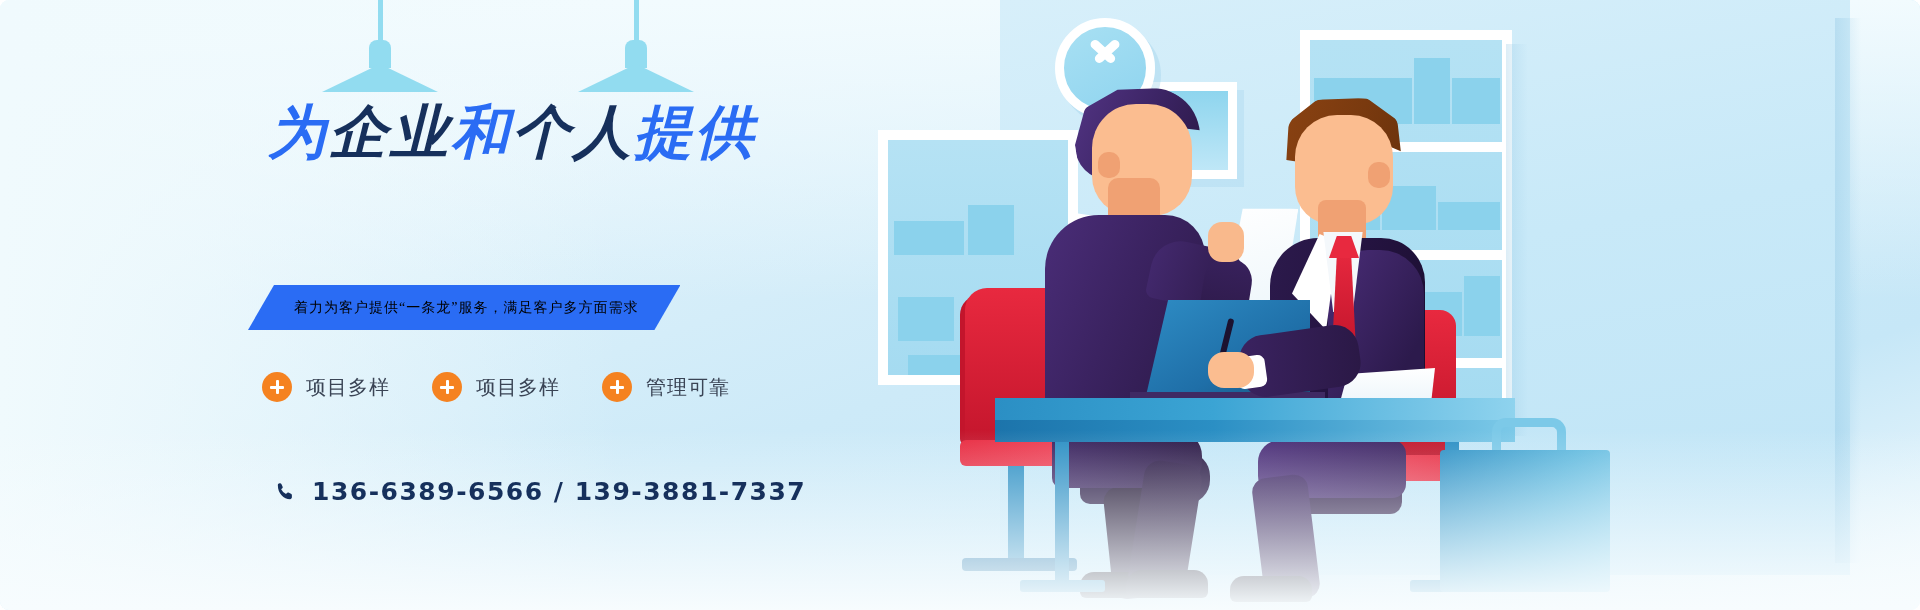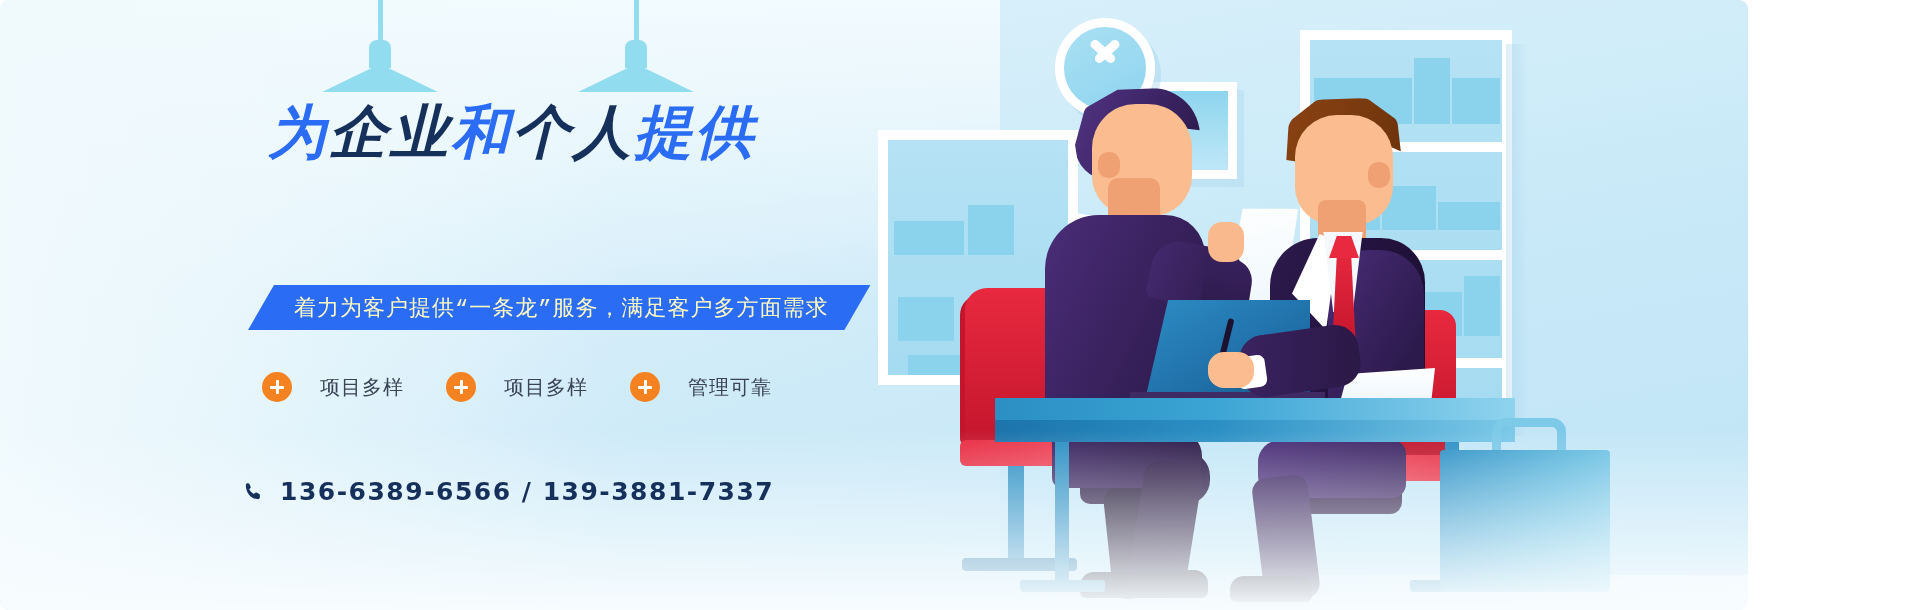--- a/index.html
+++ b/index.html
@@ -2,21 +2,21 @@
 <html><head>
 <meta charset="utf-8">
 <style>
   html, body {
     margin: 0;
     padding: 0;
     background: #ffffff;
   }
   #banner {
     position: relative;
-    width: 1748px;
+    width: 1920px;
     height: 610px;
     overflow: hidden;
     font-family: "Liberation Sans", "DejaVu Sans", sans-serif;
     background: linear-gradient(160deg, #eaf7fc 0%, #e2f3fb 22%, #cdeaf8 55%, #c6e7f7 78%, #f4fbfe 100%);
     border-radius: 9px;
   }
 
   
   .bg-wash-top {
     position: absolute; left: 0; top: 0; width: 100%; height: 300px;
@@ -381,46 +381,46 @@
   .hl-blue { color: #2a6cf4; }
 
   .sub-bar {
     position: absolute; left: 248px; top: 285px; height: 45px;
     background: #2a6cf4;
     clip-path: polygon(26px 0, 100% 0, calc(100% - 26px) 100%, 0 100%);
     display: flex; align-items: center;
     padding: 0 42px 0 46px;
   }
   .sub-bar span {
-    color: #fef9c3; font-size: 22px; letter-spacing: 1px;
-    font-family: Liberation Mono, monospace;
+    color: #000000; font-size: 14px; letter-spacing: 1px;
+    font-family: Liberation Serif, serif;
   }
 
   .features {
     position: absolute; left: 262px; top: 372px;
     display: flex; align-items: center; gap: 42px;
   }
-  .feature { display: flex; align-items: center; gap: 28px; }
+  .feature { display: flex; align-items: center; gap: 14px; }
   .feature .plus-badge {
     width: 30px; height: 30px; border-radius: 50%;
     background: #f58220; position: relative; flex: 0 0 auto;
   }
   .feature .plus-badge::before,
   .feature .plus-badge::after {
     content: ""; position: absolute; background: #ffffff; border-radius: 1px;
   }
   .feature .plus-badge::before { left: 8px; top: 13.5px; width: 14px; height: 3px; }
   .feature .plus-badge::after  { left: 13.5px; top: 8px; width: 3px; height: 14px; }
   .feature .feat-label {
     color: #3a4455; font-size: 20px; letter-spacing: 1px;
     font-family: "DejaVu Sans", "Liberation Sans", sans-serif;
   }
 
   .phone-row {
-    position: absolute; left: 242px; top: 477px;
+    position: absolute; left: 274px; top: 477px;
     display: flex; align-items: center; gap: 16px;
   }
   .phone-icon { width: 22px; height: 22px; flex: 0 0 auto; }
   .phone-num {
     color: #16305c; font-size: 25px; font-weight: 900; letter-spacing: 1.5px;
     font-family: "DejaVu Sans", "Liberation Sans", sans-serif;
   }
 </style>
 </head>
 <body>

